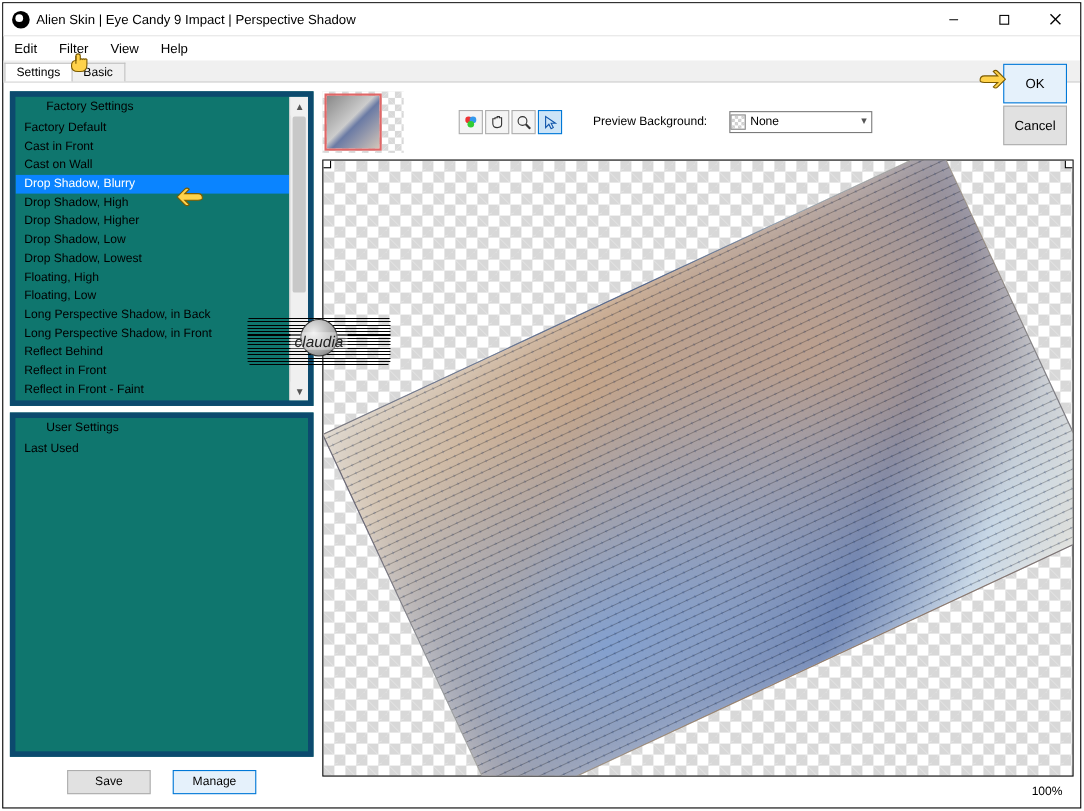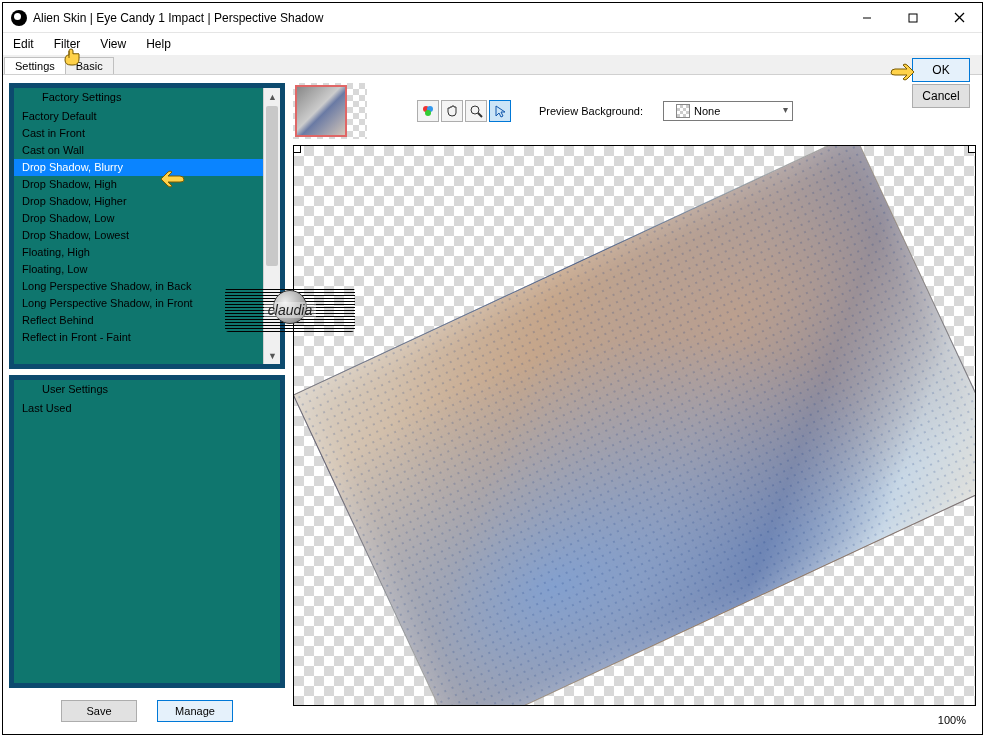--- a/index.html
+++ b/index.html
@@ -151,40 +151,40 @@
   }
   .toolbtn {
     width:22px; height:22px; border:1px solid #adadad;
     display:flex;align-items:center;justify-content:center;
     background:#f4f4f4; font-size:12px;
   }
   .toolbtn.active{ border:1px solid #0078d7; background:#cce4f7; }
   .pb-label { font-size:11px; margin-left:8px; }
   .pb-select {
     height:20px; width:130px; border:1px solid #7a7a7a;
-    display:flex; align-items:center; font-size:11px; padding:0 18px 0 12px;
+    display:flex; align-items:center; font-size:11px; padding:0 18px 0 0;
     position:relative; background:#fff;
   }
   .pb-select .swatch{
     width:14px;height:14px;border:1px solid #888;margin-right:4px;
     background-image:
       linear-gradient(45deg,#ccc 25%,transparent 25%),
       linear-gradient(-45deg,#ccc 25%,transparent 25%),
       linear-gradient(45deg,transparent 75%,#ccc 75%),
       linear-gradient(-45deg,transparent 75%,#ccc 75%);
     background-size:6px 6px;
     background-position:0 0,0 3px,3px -3px,-3px 0;
   }
   .pb-select::after{
     content:"▾"; position:absolute; right:4px; top:2px; font-size:10px; color:#555;
   }
 
   
   .ok-cancel { position:absolute; right:12px; top:55px; display:flex; flex-direction:column; gap:2px; }
-  .ok-cancel .btn{ min-width:58px; height:24px; font-size:12px; }
+  .ok-cancel .btn{ min-width:58px; height:36px; font-size:12px; }
 
   
   .preview-wrap {
     flex:1; position:relative; margin-top:6px;
   }
   .preview {
     position:absolute; left:0; top:0; right:0; bottom:22px;
     border:1px solid #000;
     background-image:
       linear-gradient(45deg,#d8d8d8 25%,transparent 25%),
@@ -251,21 +251,21 @@
   }
   .badge span{ position:relative; z-index:2; background:rgba(255,255,255,.35); padding:0 4px;}
 </style>
 </head>
 <body>
 
 <div class="window">
 
   <div class="titlebar">
     <div class="app-icon"></div>
-    <div class="title">Alien Skin | Eye Candy 1 Impact | Perspective Shadow</div>
+    <div class="title">Alien Skin | Eye Candy 9 Impact | Perspective Shadow</div>
     <div class="spacer"></div>
     <div class="winbtn">
       <svg width="10" height="10">
           <line x1="1" y1="5" x2="9" y2="5" stroke="#000" stroke-width="1"></line>
         </svg>
     </div>
     <div class="winbtn">
       <svg width="10" height="10">
           <rect x="1" y="1" width="8" height="8" fill="none" stroke="#000" stroke-width="1"></rect>
         </svg>
@@ -307,20 +307,21 @@
             <div class="list-item selected">Drop Shadow, Blurry</div>
             <div class="list-item">Drop Shadow, High</div>
             <div class="list-item">Drop Shadow, Higher</div>
             <div class="list-item">Drop Shadow, Low</div>
             <div class="list-item">Drop Shadow, Lowest</div>
             <div class="list-item">Floating, High</div>
             <div class="list-item">Floating, Low</div>
             <div class="list-item">Long Perspective Shadow, in Back</div>
             <div class="list-item">Long Perspective Shadow, in Front</div>
             <div class="list-item">Reflect Behind</div>
+            <div class="list-item">Reflect in Front</div>
             <div class="list-item">Reflect in Front - Faint</div>
           </div>
         <div class="scrollbar">
           <div class="arrow up">▲</div>
           <div class="thumb"></div>
           <div class="arrow down">▼</div>
         </div>
       </div>
 
       <div class="listbox user-box">

